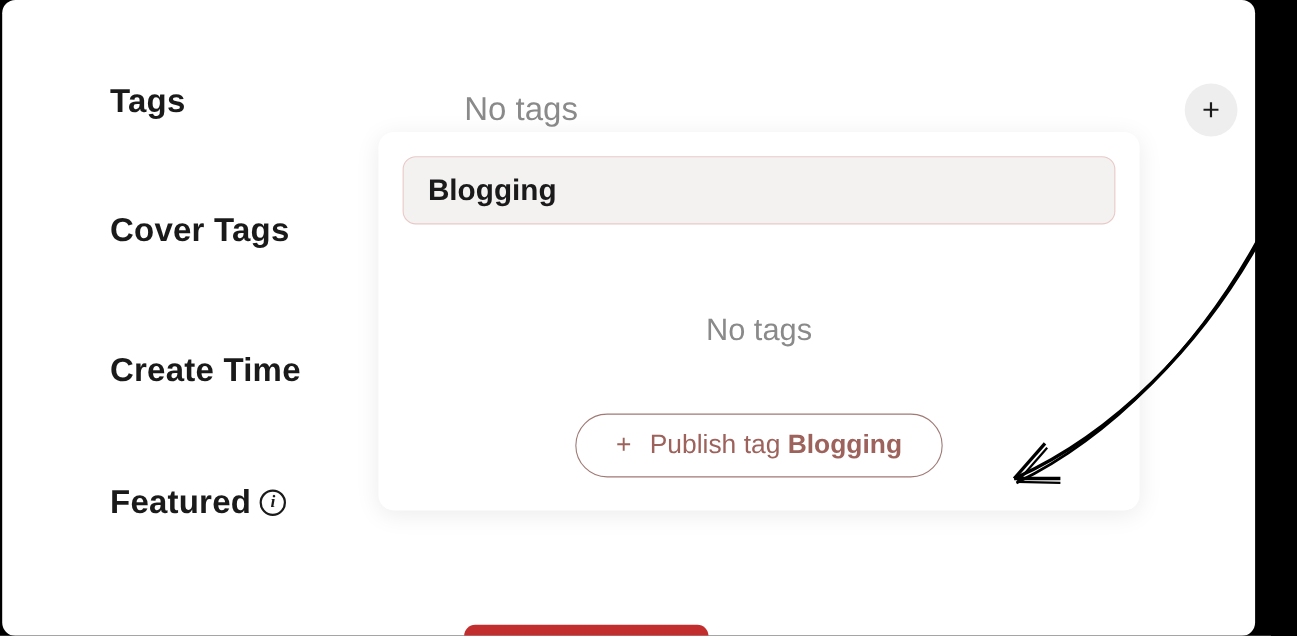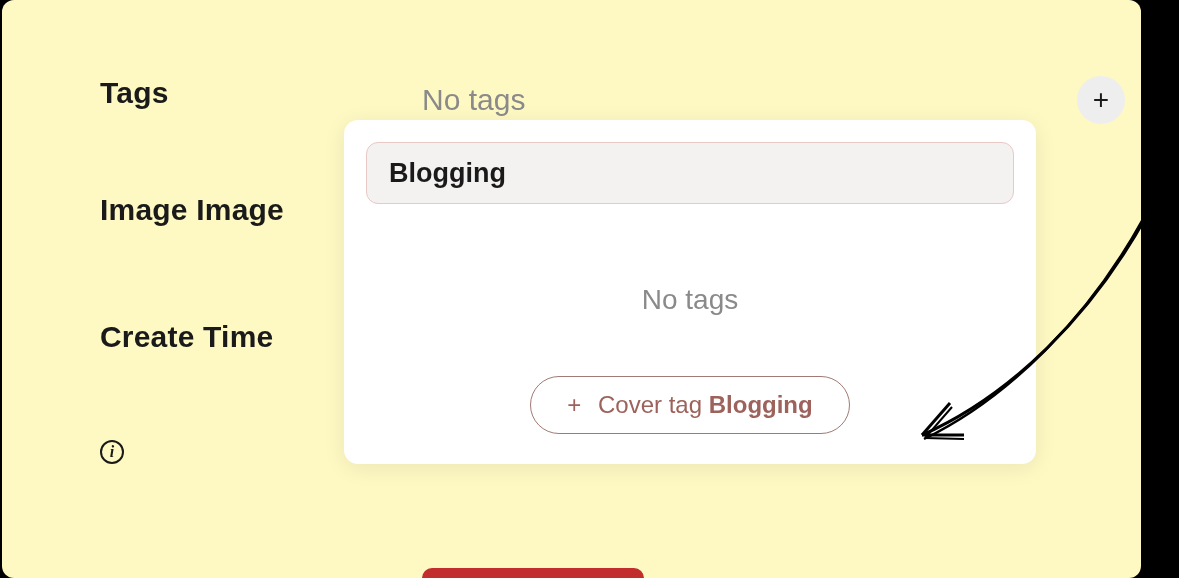--- a/index.html
+++ b/index.html
@@ -5,21 +5,21 @@
     * { box-sizing: border-box; margin: 0; padding: 0; }
     body {
       font-family: -apple-system, BlinkMacSystemFont, 'Segoe UI', Helvetica, Arial, sans-serif;
       background: #000;
       width: 1179px;
       height: 578px;
       overflow: hidden;
       position: relative;
     }
     .panel {
-      background: #fef9c3;
+      background: #ffffff;
       border-radius: 12px;
       width: 1139px;
       height: 578px;
       margin-left: 2px;
       position: relative;
     }
 
     .label {
       position: absolute;
       font-size: 30px;
@@ -136,39 +136,40 @@
       height: 260px;
       pointer-events: none;
     }
   </style>
 </head>
 <body>
 
 <div class="panel">
 
   <div class="label tags">Tags</div>
-  <div class="label cover">Image Image</div>
+  <div class="label cover">Cover Tags</div>
   <div class="label publish">Create Time</div>
   <div class="label featured">
+    <span>Featured</span>
     <span class="info-icon">i</span>
   </div>
 
   <div class="tags-row">
     <span class="no-tags-top">No tags</span>
     <div class="plus-button">
       <span>+</span>
     </div>
   </div>
 
   <div class="dropdown">
     <input class="tag-input" type="text" value="Blogging" style="">
     <div class="no-tags-center">No tags</div>
     <button class="create-tag-button">
       <span class="plus">+</span>
-      <span>Cover tag </span><b>Blogging</b>
+      <span>Publish tag </span><b>Blogging</b>
     </button>
   </div>
 
   <div class="red-stub"></div>
 
   <svg class="annotation-arrow" viewBox="0 0 260 260">
     <path d="M 255 10 C 200 110, 120 190, 30 230" stroke="#000" stroke-width="3" fill="none"></path>
     <path d="M 251 14 C 197 112, 118 192, 32 234" stroke="#000" stroke-width="2.5" fill="none"></path>
     <path d="M 30 230 L 58 198" stroke="#000" stroke-width="3" fill="none"></path>
     <path d="M 30 230 L 72 230" stroke="#000" stroke-width="3" fill="none"></path>

